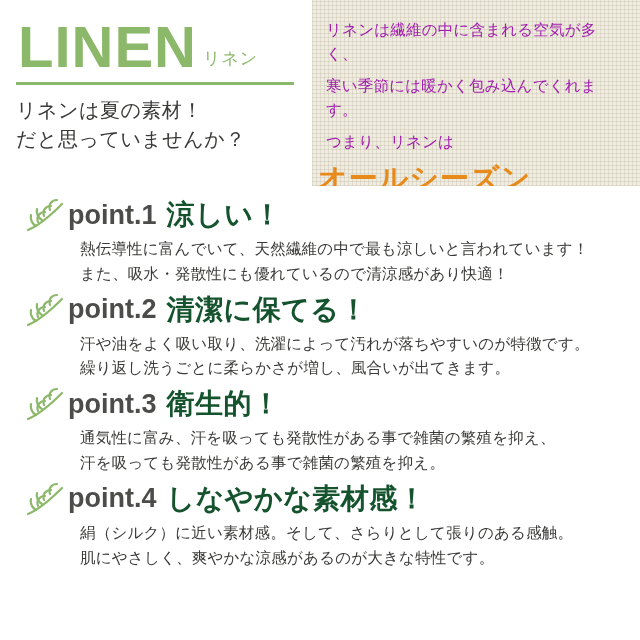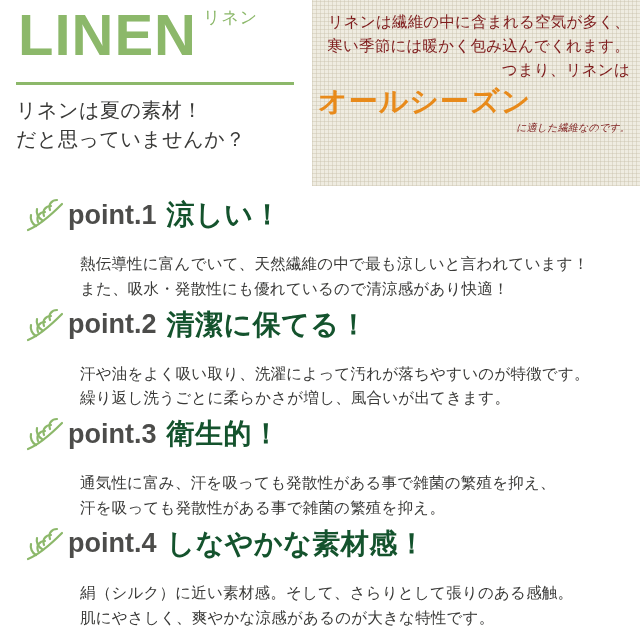--- a/index.html
+++ b/index.html
@@ -40,23 +40,23 @@
     position: absolute;
     left: 0;
     top: 0;
     width: 312px;
     height: 186px;
     background: #ffffff;
   }
   .brand {
     position: absolute;
     left: 18px;
-    top: 6px;
+    top: 18px;
     display: flex;
-    align-items: flex-start;
+    align-items: flex-end;
   }
   .brand-en {
     font-family: "Liberation Sans", sans-serif;
     font-size: 58px;
     font-weight: bold;
     letter-spacing: 1px;
     color: #8cb86a;
     line-height: 1;
   }
   .brand-jp {
@@ -85,26 +85,25 @@
     letter-spacing: 0.5px;
   }
 
   .header-right {
     position: absolute;
     left: 318px;
     top: 10px;
     width: 312px;
   }
   .header-right p {
-    margin: 0;
+    margin: 8px;
     font-size: 15.5px;
     line-height: 1.55;
-    color: #7f1d1d;
+    color: #a21caf;
     letter-spacing: 0.2px;
-    text-align: right;
   }
   .allseason {
     display: block;
     margin: 3px 0 2px 0;
     font-size: 29px;
     font-weight: bold;
     color: #e88a1a;
     letter-spacing: 1px;
     line-height: 1.15;
   }
@@ -144,21 +143,21 @@
   }
   .point-title {
     font-size: 28px;
     font-weight: bold;
     color: #14532d;
     margin-left: 10px;
     letter-spacing: 0.5px;
     line-height: 1;
   }
   .point-body {
-    margin: 16px 0 0 56px;
+    margin: 1px 0 0 56px;
     font-size: 15.5px;
     line-height: 1.6;
     color: #3a3a38;
     letter-spacing: 0.2px;
   }
   .point-body div { white-space: nowrap; }
   .spacer-bottom { height: 10px; }
 </style>
 </head>
 <body>

